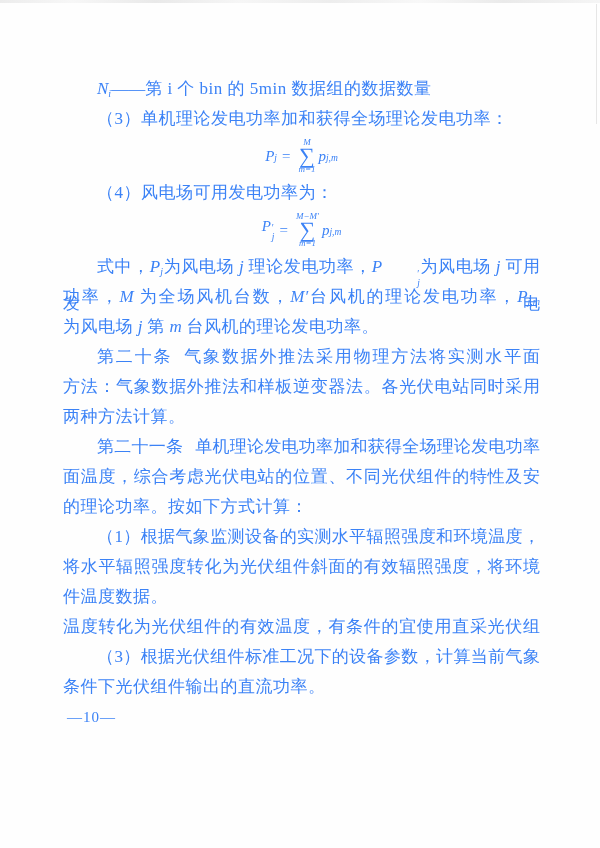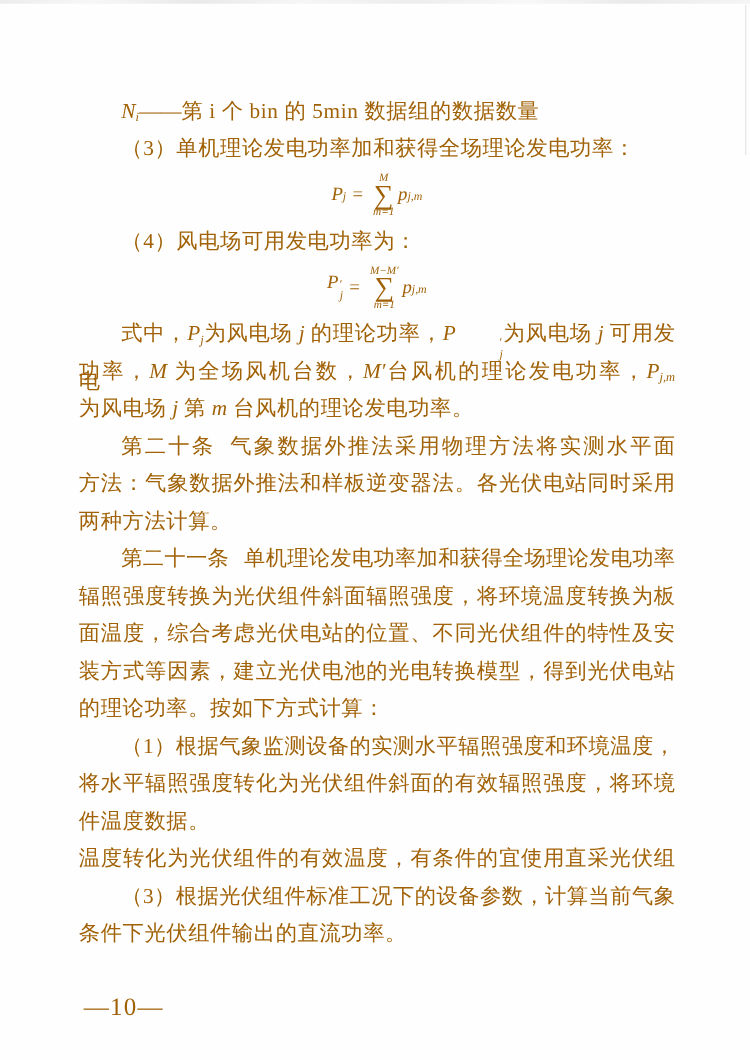--- a/index.html
+++ b/index.html
@@ -2,21 +2,21 @@
 <html><head>
 <meta charset="utf-8">
 <style>
   html,body{margin:0;padding:0;background:#ffffff;}
   .page{
     position:relative;
     width:600px;height:848px;
     background:#fefefe;
     overflow:hidden;
     font-family:"Liberation Serif","DejaVu Serif",serif;
-    color:#a16207;
+    color:#3b82f6;
   }
   .scan-edge-top{
     position:absolute;top:0;left:0;width:600px;height:3px;
     background:linear-gradient(90deg,#ececec 0%,#f7f7f7 12%,#e9e9e9 26%,#f6f6f6 40%,#ededed 55%,#f8f8f8 70%,#eaeaea 84%,#f5f5f5 100%);
   }
   .scan-edge-right{
     position:absolute;top:4px;right:3px;width:1px;height:120px;
     background:#e6e6e6;
   }
   .content{
@@ -51,22 +51,22 @@
   .f-lhs,.f-rhs{display:inline-flex;align-items:baseline;}
   .f-lhs sub,.f-rhs sub{font-size:9.5px;font-style:italic;vertical-align:-3px;line-height:0;}
   .f-eq{margin:0 5px;}
   .f-sum{
     display:inline-flex;flex-direction:column;align-items:center;
     line-height:1;margin:0 3px;
   }
   .f-lim{font-size:9px;font-style:italic;line-height:1;letter-spacing:0;}
   .f-sigma{font-size:22px;line-height:0.85;font-style:normal;}
   .pagenum{
-    margin-top:34px;margin-left:4px;
-    font-size:20px;letter-spacing:1px;height:20px;line-height:20px;
+    margin-top:5px;margin-left:4px;
+    font-size:15px;letter-spacing:1px;height:20px;line-height:20px;
   }
 </style>
 </head>
 <body>
 
 <div class="page">
   <div class="scan-edge-top"></div>
   <div class="scan-edge-right"></div>
 
   <div class="content">
@@ -107,37 +107,35 @@
         <span class="f-lim">M−M′</span>
         <span class="f-sigma">∑</span>
         <span class="f-lim">m=1</span>
       </span>
       <span class="f-rhs">
           <i class="v">p</i>
           <sub>j,m</sub>
         </span>
     </div>
 
-    <div class="ln indent jfull"><span>式中，</span><i class="v">P</i><sub class="v">j</sub><span>为风电场 </span><i class="v">j</i><span> 的理论功率，</span><i class="v">P</i><span class="ps">
+    <div class="ln indent jfull"><span>式中，</span><i class="v">P</i><sub class="v">j</sub><span>为风电场 </span><i class="v">j</i><span> 理论发电功率，</span><i class="v">P</i><span class="ps">
           <span class="ps-t">′</span>
           <i class="v ps-b">j</i>
         </span><span>为风电场 </span><i class="v">j</i><span> 可用发电</span></div>
 
     <div class="ln jfull"><span>功率，</span><i class="v">M</i><span> 为全场风机台数，</span><i class="v">M′</i><span>台风机的理论发电功率，</span><i class="v">P</i><sub class="v">j,m</sub></div>
 
     <div class="ln"><span>为风电场 </span><i class="v">j</i><span> 第 </span><i class="v">m</i><span> 台风机的理论发电功率。</span></div>
 
     <div class="ln indent jfull"><span class="bold head">第二十条</span><span>气象数据外推法采用物理方法将实测水平面</span></div>
     <div class="ln jfull">方法：气象数据外推法和样板逆变器法。各光伏电站同时采用</div>
     <div class="ln">两种方法计算。</div>
 
     <div class="ln indent jfull"><span class="bold head">第二十一条</span><span>单机理论发电功率加和获得全场理论发电功率</span></div>
-    <div class="ln jfull">辐照强度转换为光伏组件斜面辐照强度，将环境温度转换为板</div>
     <div class="ln jfull">面温度，综合考虑光伏电站的位置、不同光伏组件的特性及安</div>
-    <div class="ln jfull">装方式等因素，建立光伏电池的光电转换模型，得到光伏电站</div>
     <div class="ln">的理论功率。按如下方式计算：</div>
 
     <div class="ln indent jfull">（1）根据气象监测设备的实测水平辐照强度和环境温度，</div>
     <div class="ln jfull">将水平辐照强度转化为光伏组件斜面的有效辐照强度，将环境</div>
     <div class="ln">件温度数据。</div>
     <div class="ln jfull">温度转化为光伏组件的有效温度，有条件的宜使用直采光伏组</div>
 
     <div class="ln indent jfull">（3）根据光伏组件标准工况下的设备参数，计算当前气象</div>
     <div class="ln">条件下光伏组件输出的直流功率。</div>
 

